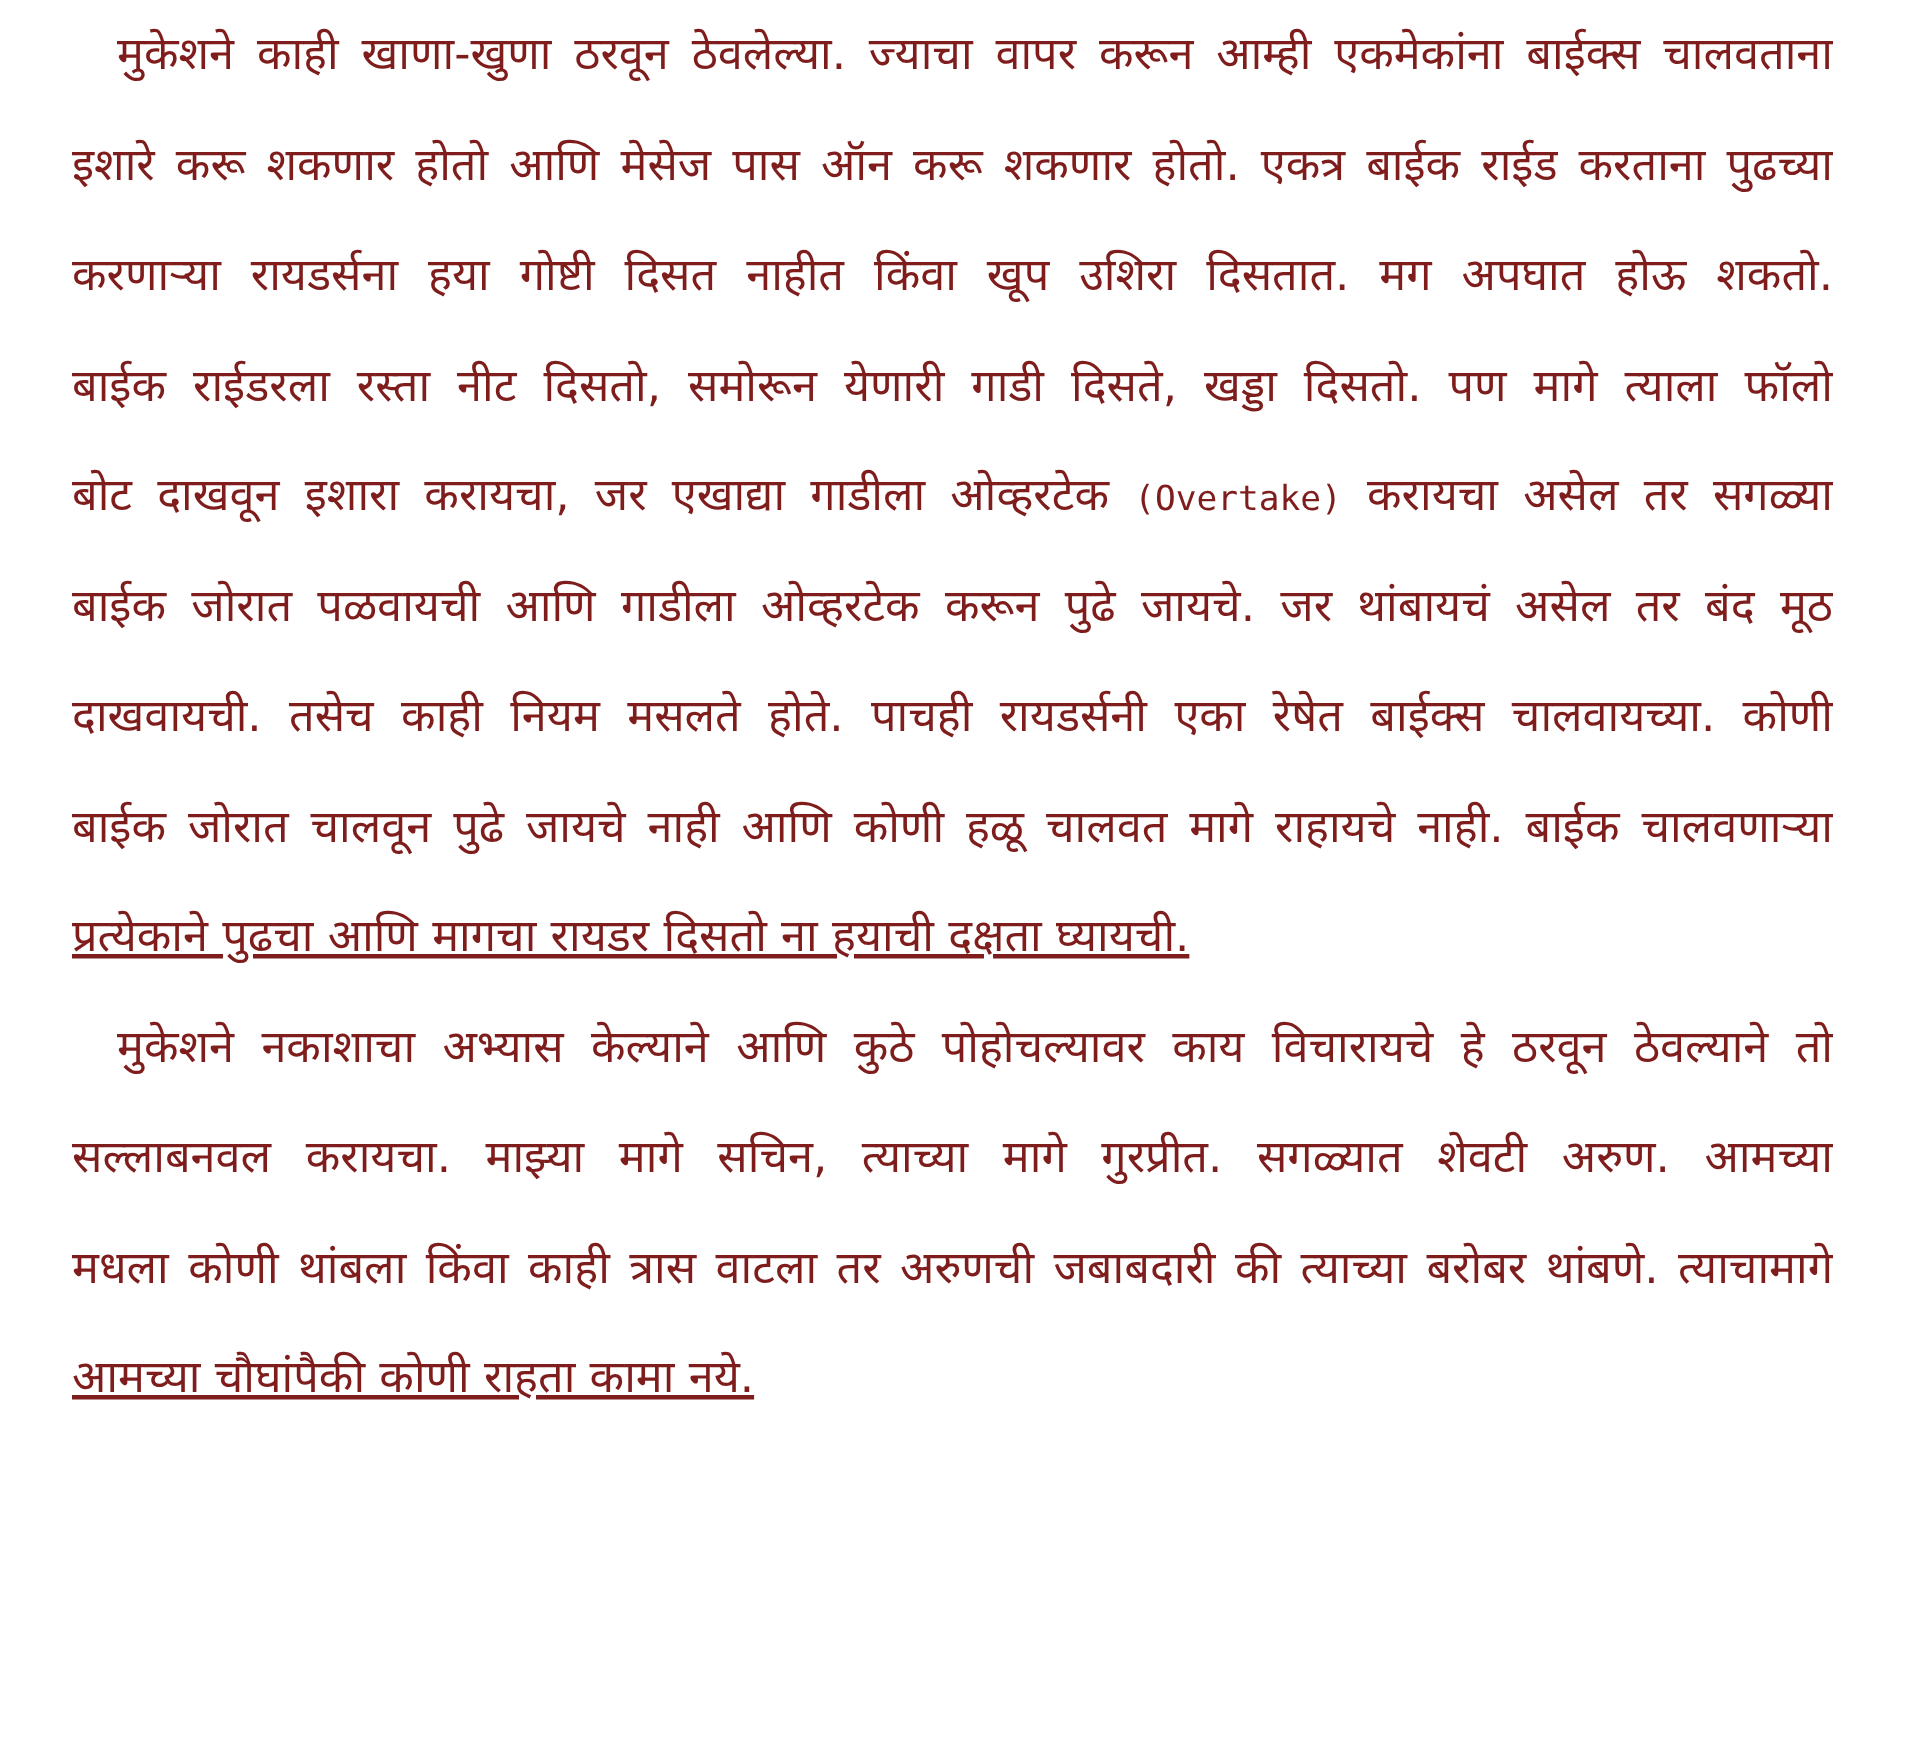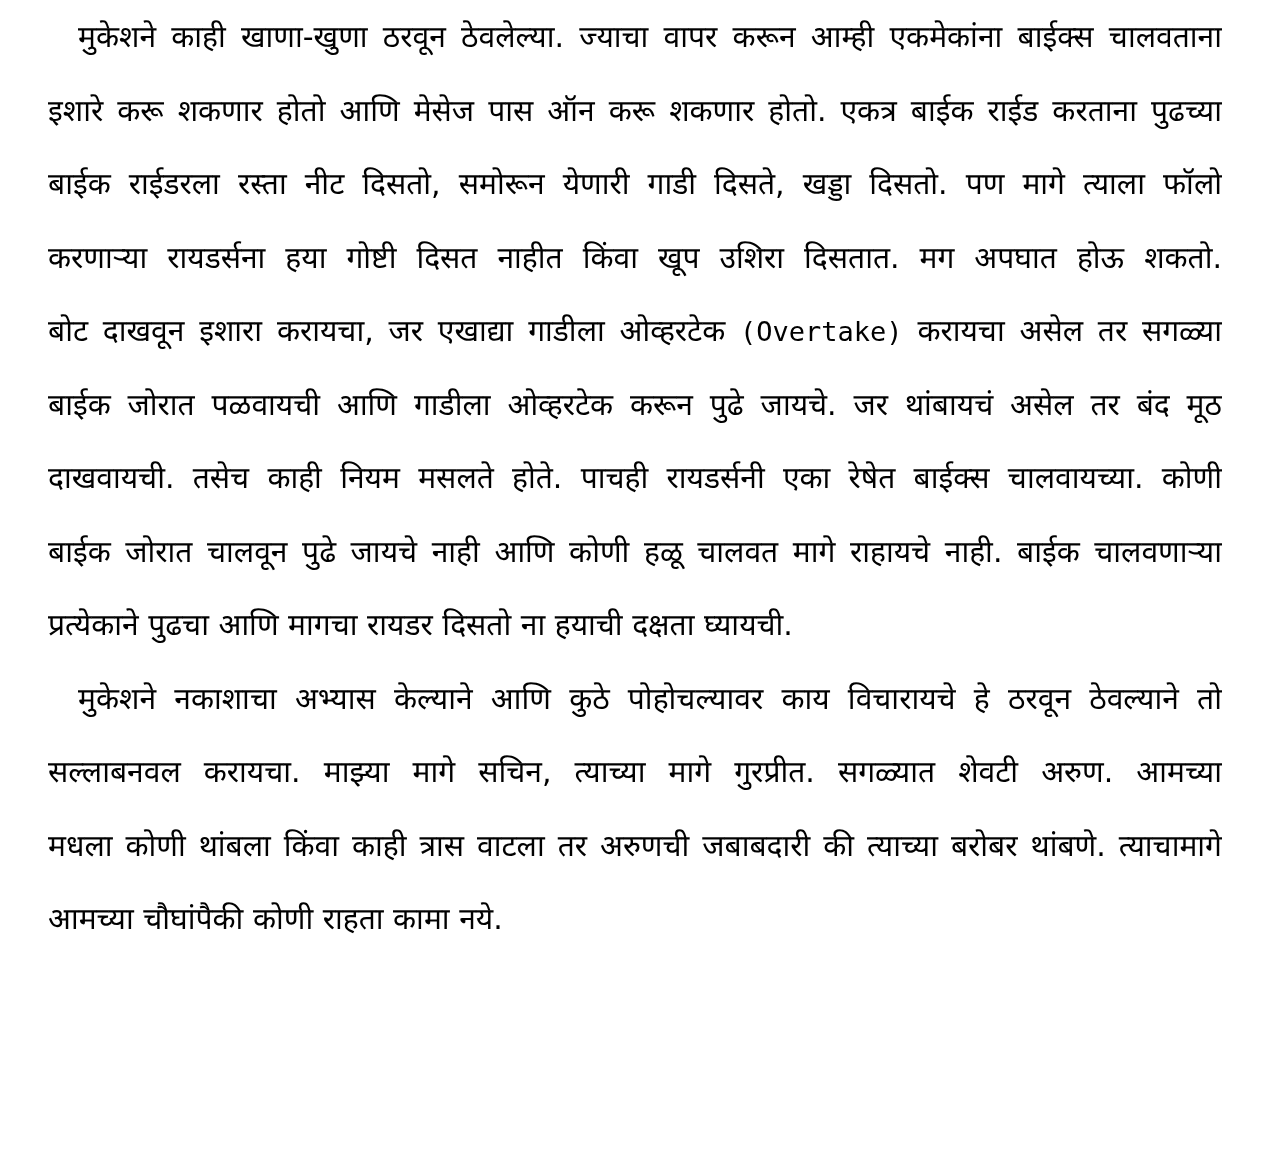--- a/index.html
+++ b/index.html
@@ -16,54 +16,55 @@
     overflow: hidden;
     font-family: "DejaVu Sans", sans-serif;
   }
   .text-block {
     position: absolute;
     left: 48px;
     right: 48px;
     top: 0;
     font-size: 30px;
     line-height: 73.5px;
-    color: #000000;
+    color: #7f1d1d;
   }
   .paragraph {
     margin: 0;
     padding: 0;
   }
   .line {
     text-align: justify;
     text-align-last: justify;
     white-space: normal;
     height: 73.5px;
     overflow: hidden;
   }
   .line.first-line {
     text-indent: 30px;
   }
   .line.para-last {
     text-align-last: left;
+    text-decoration: underline;
   }
   .latin {
     font-family: "DejaVu Sans Mono", "Liberation Mono", monospace;
-    font-size: 27px;
+    font-size: 23px;
   }
 </style>
 </head>
 <body>
 
 <div class="page">
   <div class="text-block" id="text-block">
       <div class="paragraph">
         <div class="line first-line">मुकेशने काही खाणा-खुणा ठरवून ठेवलेल्या.  ज्याचा वापर करून आम्ही एकमेकांना बाईक्स चालवताना</div>
         <div class="line">इशारे करू शकणार होतो आणि मेसेज पास ऑन करू शकणार होतो.  एकत्र बाईक राईड करताना पुढच्या</div>
+        <div class="line">करणाऱ्या रायडर्सना हया गोष्टी दिसत नाहीत किंवा खूप उशिरा दिसतात.  मग अपघात होऊ शकतो.</div>
         <div class="line">बाईक राईडरला रस्ता नीट दिसतो,  समोरून येणारी गाडी दिसते,  खड्डा दिसतो.  पण मागे त्याला फॉलो</div>
-        <div class="line">करणाऱ्या रायडर्सना हया गोष्टी दिसत नाहीत किंवा खूप उशिरा दिसतात.  मग अपघात होऊ शकतो.</div>
         <div class="line">बोट दाखवून इशारा करायचा,  जर एखाद्या गाडीला ओव्हरटेक <span class="latin">(Overtake)</span> करायचा असेल तर सगळ्या</div>
         <div class="line">बाईक जोरात पळवायची आणि गाडीला ओव्हरटेक करून पुढे जायचे.  जर थांबायचं असेल तर बंद मूठ</div>
         <div class="line">दाखवायची.  तसेच काही नियम मसलते होते.  पाचही रायडर्सनी एका रेषेत बाईक्स चालवायच्या.  कोणी</div>
         <div class="line">बाईक जोरात चालवून पुढे जायचे नाही आणि कोणी हळू चालवत मागे राहायचे नाही.  बाईक चालवणाऱ्या</div>
         <div class="line para-last">प्रत्येकाने पुढचा आणि मागचा रायडर दिसतो ना हयाची दक्षता घ्यायची.</div>
       </div>
       <div class="paragraph">
         <div class="line first-line">मुकेशने नकाशाचा अभ्यास केल्याने आणि कुठे पोहोचल्यावर काय विचारायचे हे ठरवून ठेवल्याने तो</div>
         <div class="line">सल्लाबनवल करायचा.  माझ्या मागे सचिन,  त्याच्या मागे गुरप्रीत.  सगळ्यात शेवटी अरुण.  आमच्या</div>
         <div class="line">मधला कोणी थांबला किंवा काही त्रास वाटला तर अरुणची जबाबदारी की त्याच्या बरोबर थांबणे.  त्याचामागे</div>

